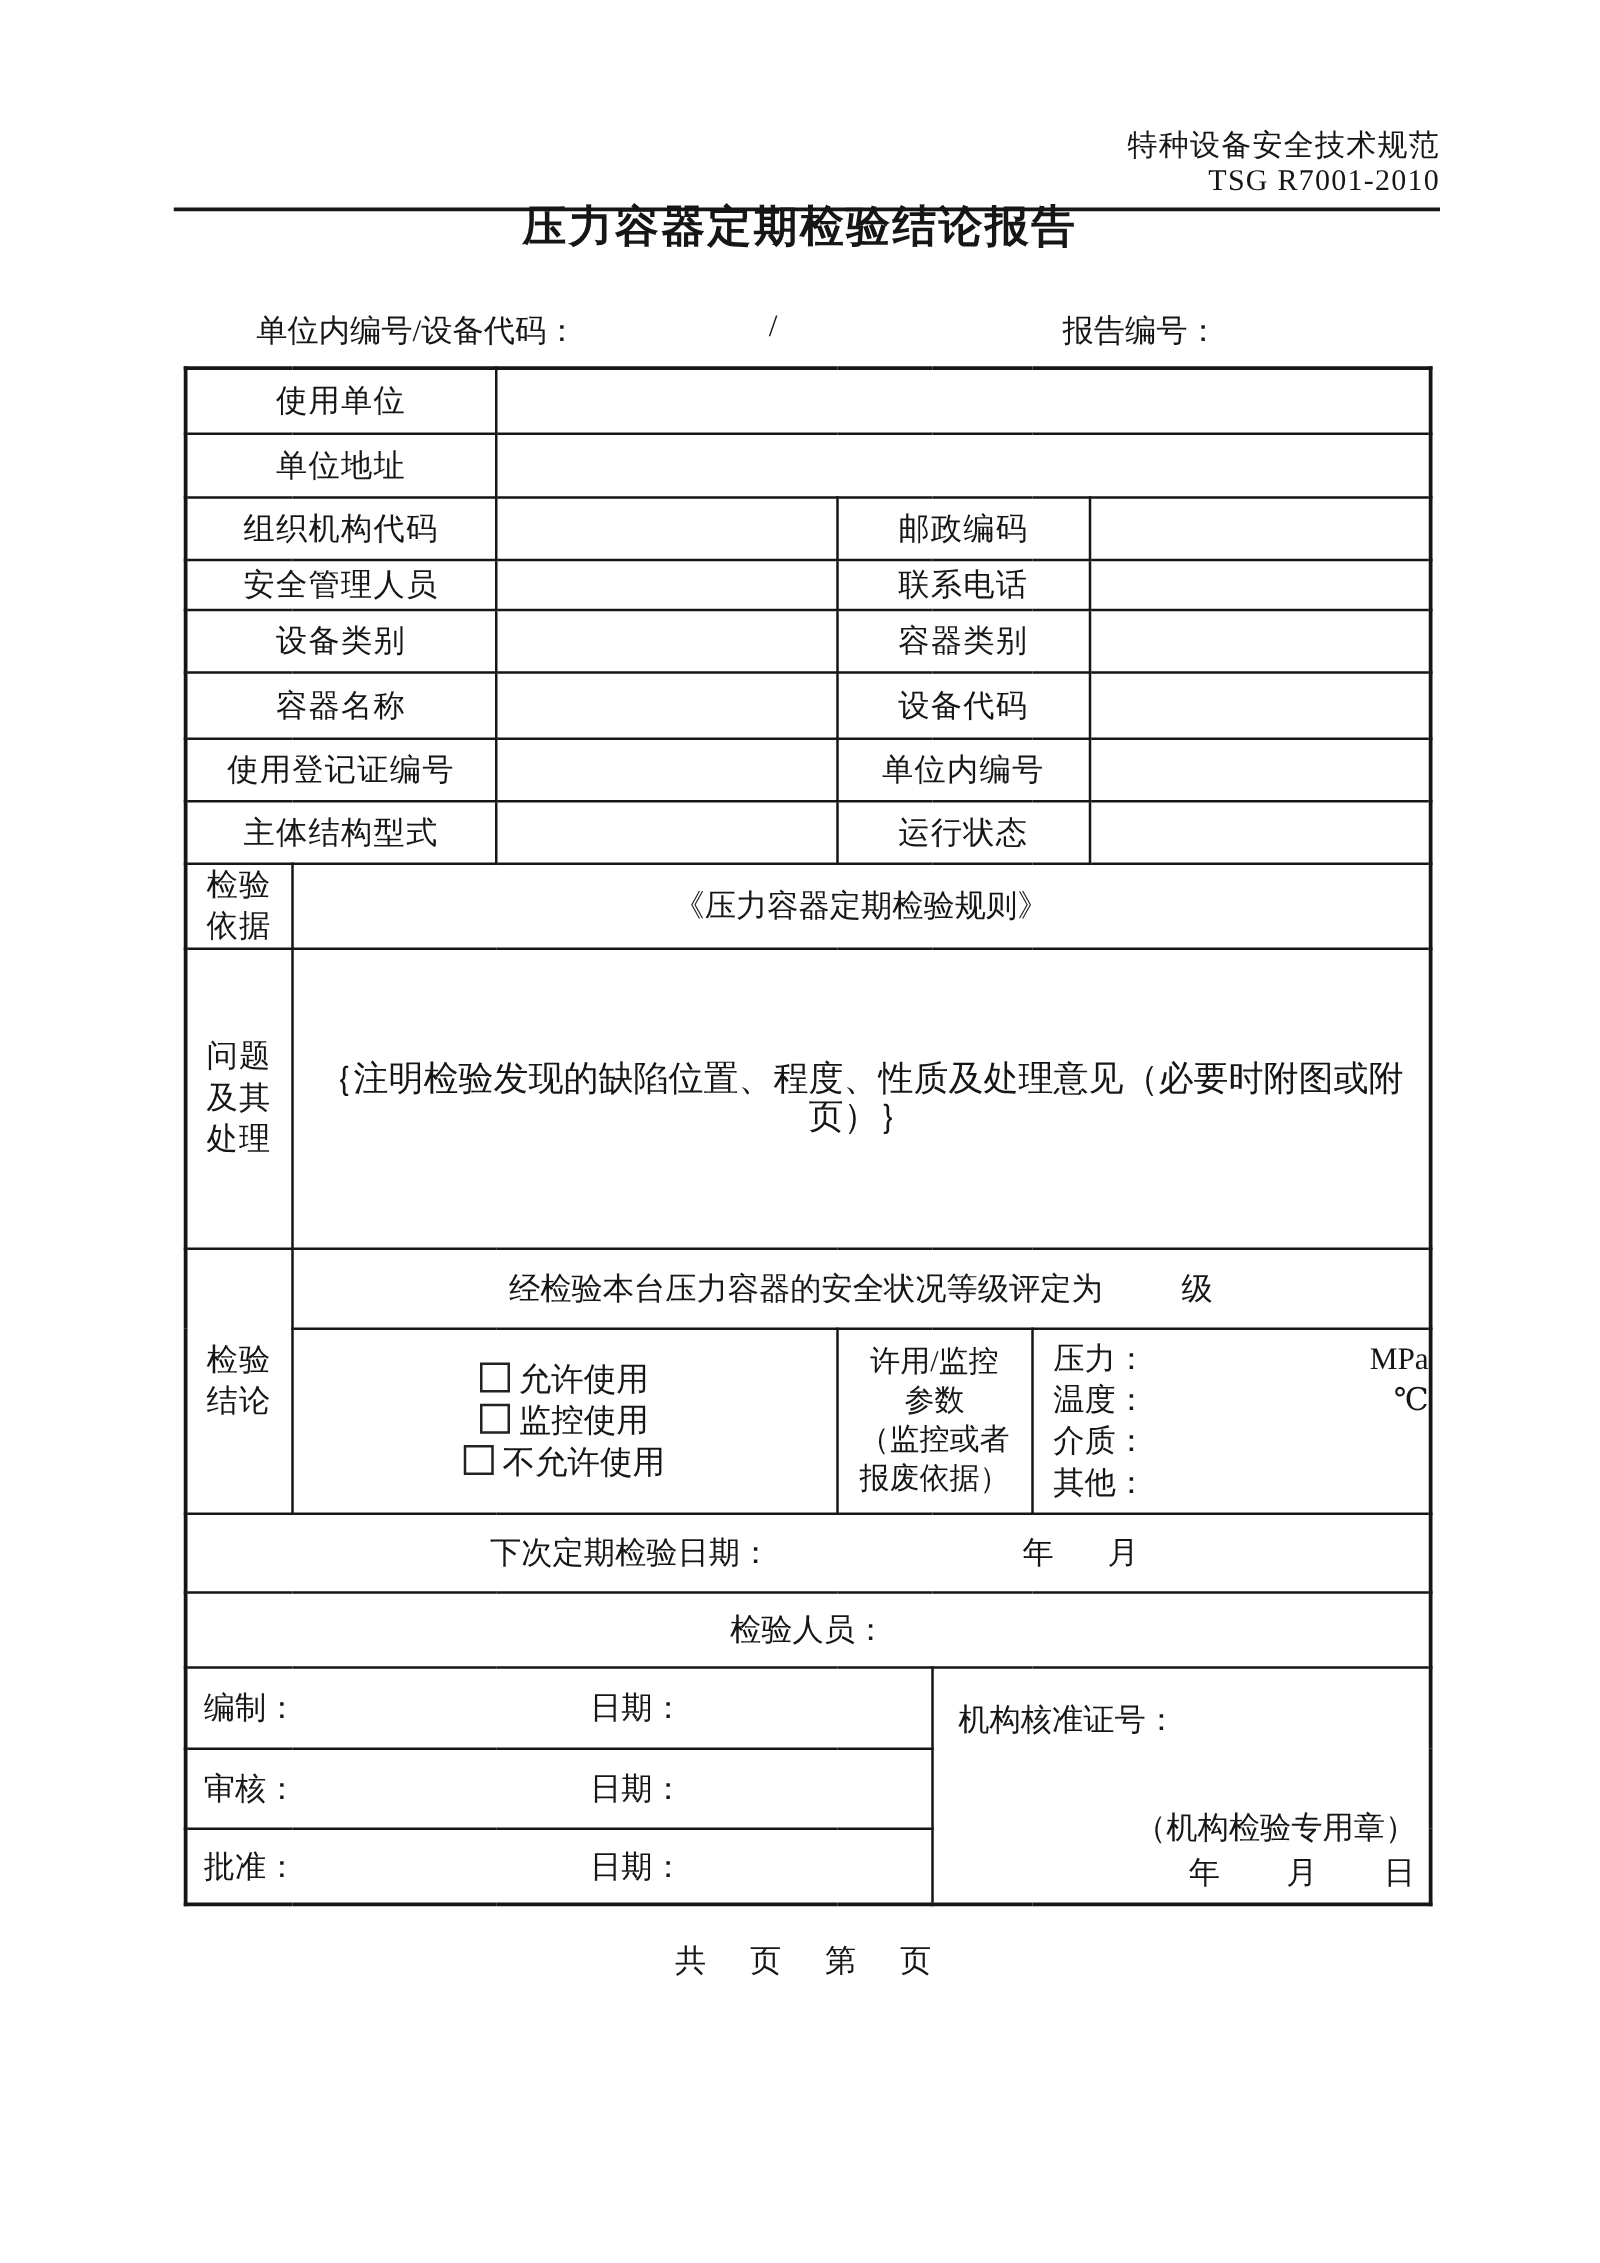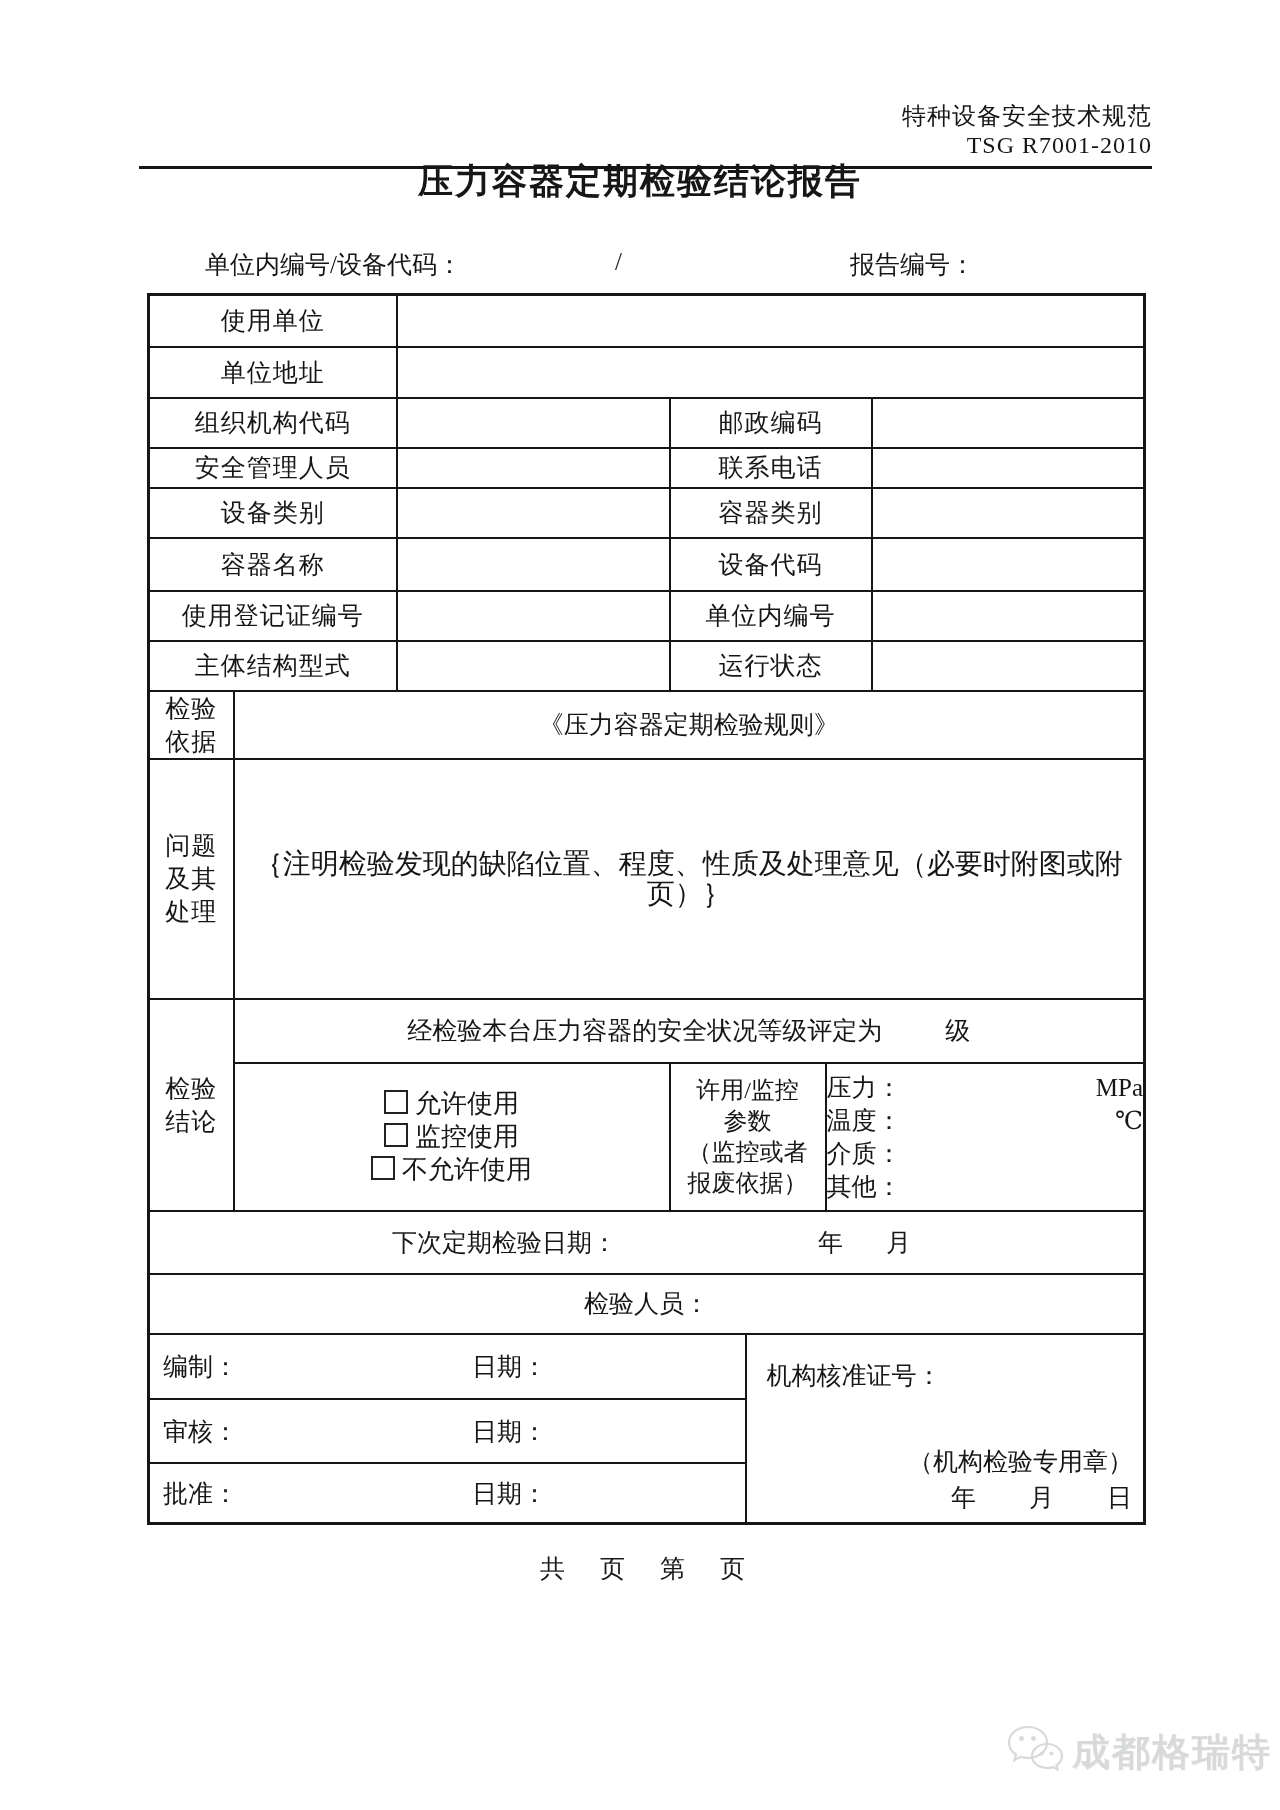--- a/index.html
+++ b/index.html
@@ -41,21 +41,21 @@
 
   .cb-cell{text-align:left;padding-left:128px;font-size:26px;}
   .cb-line{height:33px;line-height:33px;white-space:nowrap;}
   .cbox{display:inline-block;width:20px;height:20px;border:2px solid #222;margin-right:7px;
         vertical-align:-2px;background:#fff;}
 
   .plabel-cell{font-size:24px;}
   .plabel-cell div{line-height:31px;}
 
   .pval-cell{text-align:left;padding:6px 26px 6px 12px;}
-  .pline{display:flex;justify-content:space-between;height:33px;line-height:33px;}
+  .pline{display:flex;justify-content:space-between;height:33px;line-height:33px;margin-left:16px;}
 
   .next-cell{position:relative;}
   .next-cell .nlabel{position:absolute;left:242px;top:50%;transform:translateY(-50%);}
   .next-cell .nyear{position:absolute;left:668px;top:50%;transform:translateY(-50%);}
   .next-cell .nmonth{position:absolute;left:736px;top:50%;transform:translateY(-50%);}
 
   .people-cell{text-align:left;padding-left:13px;}
 
   .sign-cell{position:relative;text-align:left;}
   .sign-cell .role{position:absolute;left:13px;top:50%;transform:translateY(-50%);}
@@ -250,31 +250,14 @@
         <span class="role">批准：</span>
         <span class="sdate">日期：</span>
       </td>
     </tr>
   </tbody>
     </table>
 
   <div class="pagination">共　页　第　页</div>
 
 
-  <div class="watermark">
-    <span>
-      <svg width="58" height="52" viewBox="0 0 58 52">
-        <g fill="none" stroke="#d7d9da" stroke-width="2.2">
-          <path d="M22 3 C11 3 3 10 3 18.5 C3 23.5 5.8 27.8 10 30.5 L8.5 36 L14.5 32.8 C16.8 33.6 19.3 34 22 34 C33 34 41 27 41 18.5 C41 10 33 3 22 3 Z"></path>
-          <path d="M41 20 C32.5 20 26 25.4 26 32 C26 38.6 32.5 44 41 44 C43.1 44 45.1 43.7 46.9 43.1 L51.5 45.6 L50.4 41.3 C53.6 39.2 56 35.8 56 32 C56 25.4 49.5 20 41 20 Z"></path>
-        </g>
-        <g fill="#d7d9da">
-          <circle cx="15.5" cy="14.5" r="2.4"></circle>
-          <circle cx="27.5" cy="14.5" r="2.4"></circle>
-          <circle cx="35.5" cy="29.5" r="2.1"></circle>
-          <circle cx="45.5" cy="29.5" r="2.1"></circle>
-        </g>
-      </svg>
-    </span>
-    <span class="wm-text">成都格瑞特</span>
-  </div>
 
 </div>
 
 </body></html>

